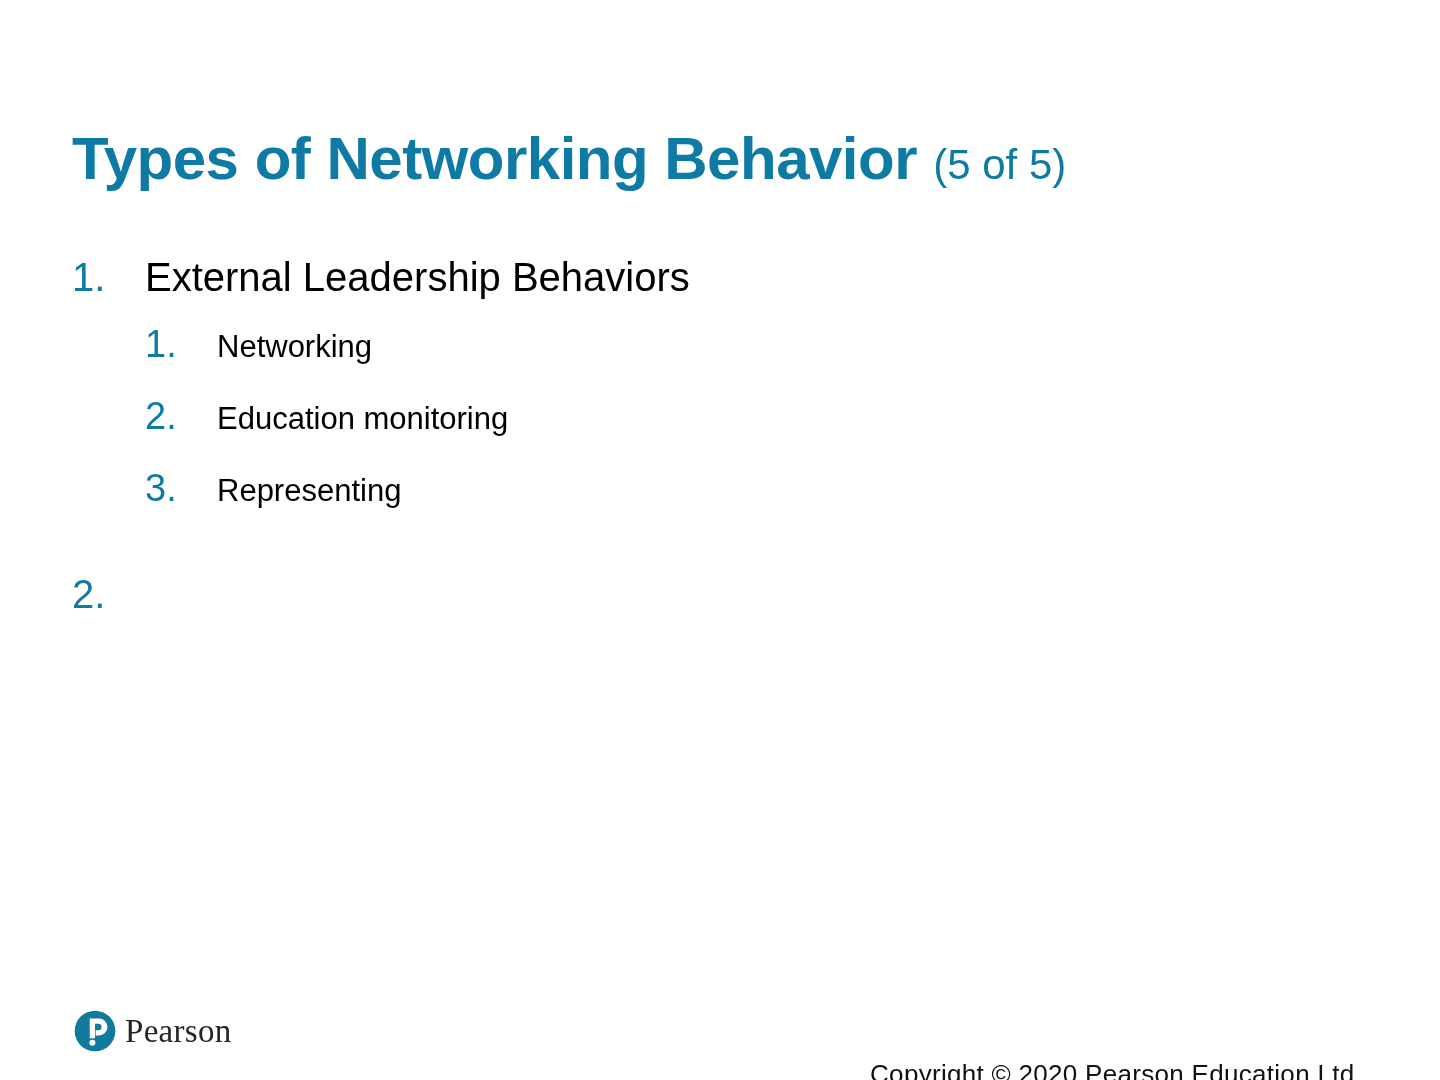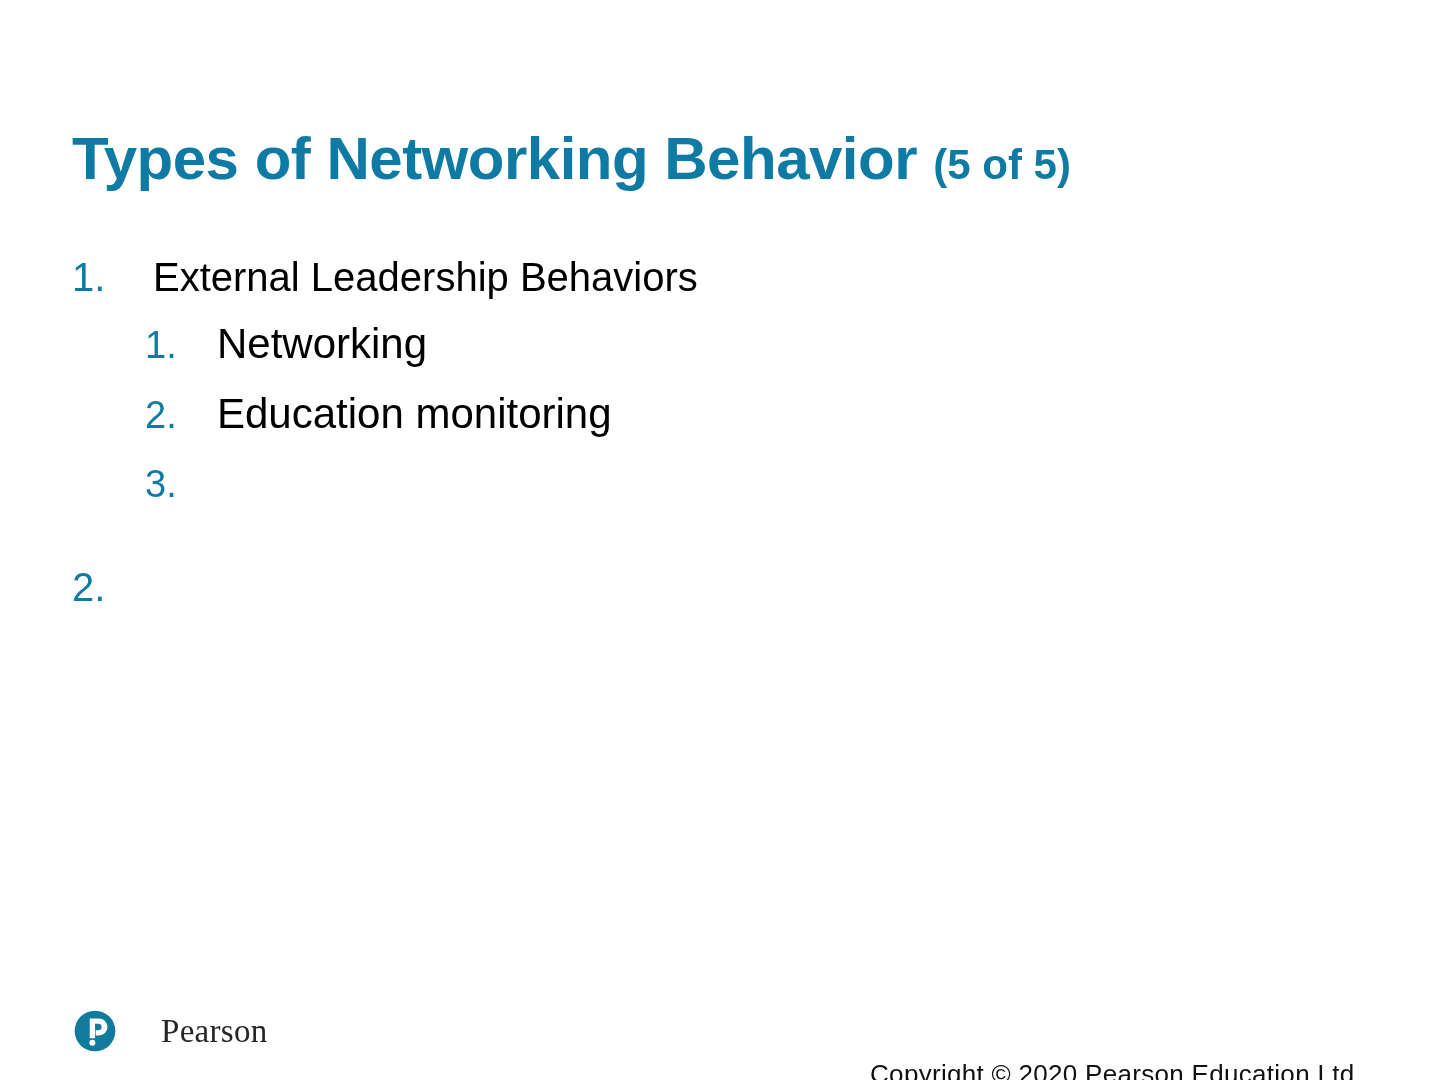--- a/index.html
+++ b/index.html
@@ -34,21 +34,21 @@
     line-height: 66px;
     letter-spacing: -0.5px;
     white-space: nowrap;
   }
   .slide-title .title-main {
     font-size: 60px;
     font-weight: bold;
   }
   .slide-title .title-counter {
     font-size: 42px;
-    font-weight: bold;
+    font-weight: normal;
     letter-spacing: 0px;
   }
 
   
   .body-list {
     position: absolute;
     left: 72px;
     top: 252px;
     width: 1280px;
   }
@@ -71,21 +71,20 @@
   .level1 .marker {
     color: #0f7ba4;
     width: 73px;
     flex: 0 0 73px;
     font-size: 40px;
     text-align: left;
   }
   .level1 .li-text {
     color: #000000;
     font-size: 40px;
-    margin-left: 8px;
   }
 
   
   .sub-list {
     margin-top: 18px;
     margin-left: 0px;
   }
   .level2 {
     font-size: 38px;
     line-height: 48px;
@@ -97,21 +96,21 @@
   }
   .level2 .marker {
     color: #0f7ba4;
     width: 72px;
     flex: 0 0 72px;
     font-size: 38px;
     text-align: left;
   }
   .level2 .li-text {
     color: #000000;
-    font-size: 42px;
+    font-size: 31px;
   }
 
   .gap-after-sublist {
     height: 36px;
   }
 
   
   .footer-logo {
     position: absolute;
     left: 74px;
@@ -125,21 +124,20 @@
     height: 42px;
     flex: 0 0 42px;
     display: block;
   }
   .pearson-word {
     font-family: "Liberation Serif", serif;
     font-size: 33px;
     color: #262626;
     line-height: 33px;
     letter-spacing: 0.3px;
-    margin-left: 36px;
   }
 
   .copyright {
     position: absolute;
     right: 78px;
     top: 1022px;
     font-size: 26px;
     line-height: 32px;
     color: #111111;
     letter-spacing: 0.3px;
@@ -167,20 +165,21 @@
       <div class="li-row level2">
         <span class="marker">1.</span>
         <span class="li-text">Networking</span>
       </div>
       <div class="li-row level2">
         <span class="marker">2.</span>
         <span class="li-text">Education monitoring</span>
       </div>
       <div class="li-row level2">
         <span class="marker">3.</span>
+        <span class="li-text">Representing</span>
       </div>
     </div>
 
     <div class="gap-after-sublist"></div>
 
     <div class="li-row level1">
       <span class="marker">2.</span>
     </div>
 
   </div>

